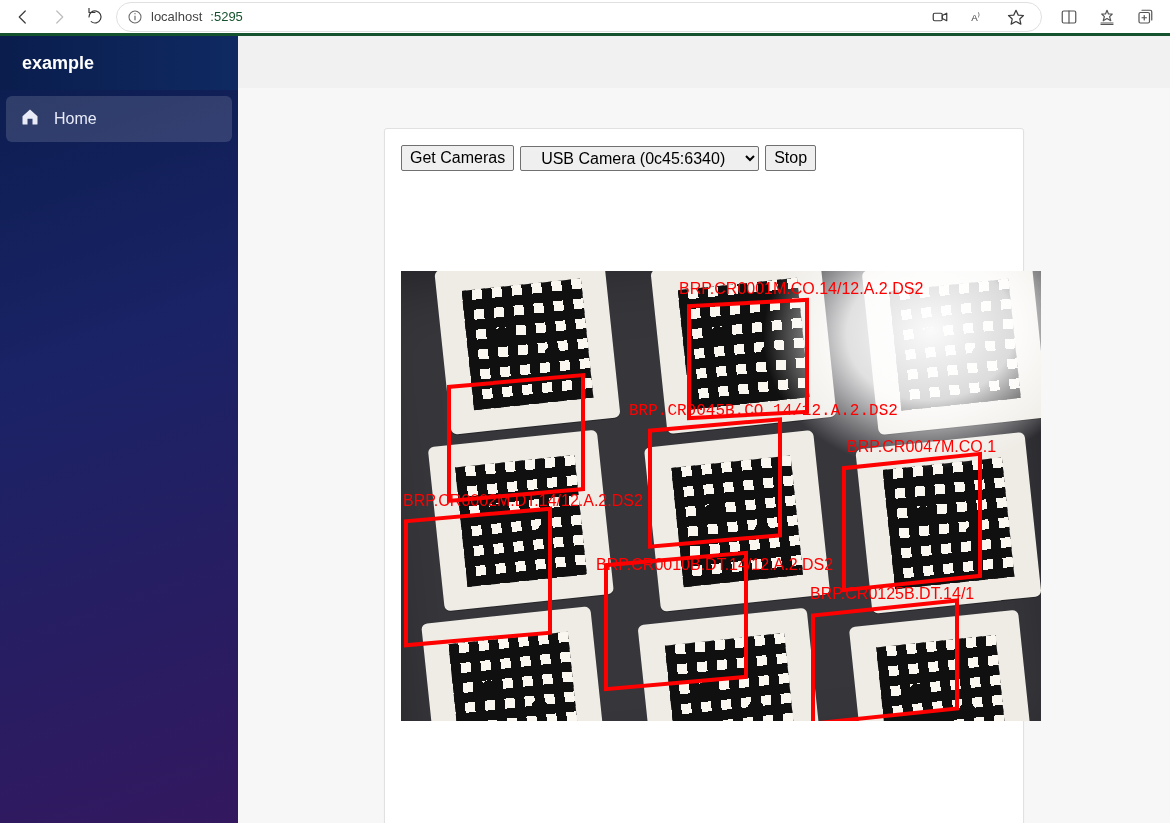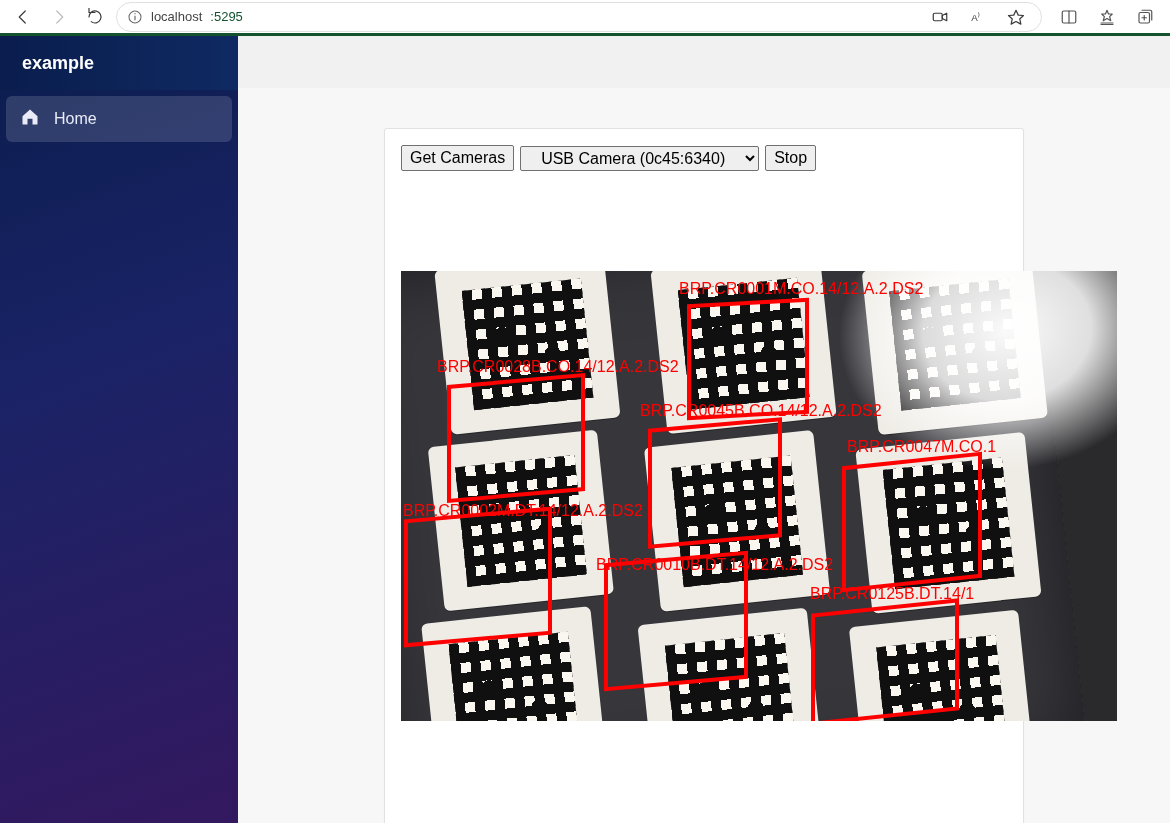--- a/index.html
+++ b/index.html
@@ -104,21 +104,21 @@
     padding: 3px 8px;
     background: #efefef;
     border: 1px solid #707070;
     border-radius: 2px;
     cursor: pointer;
   }
   select.btn { padding: 2px 16px; }
 
   .video-pane {
     position: relative;
-    width: 716px;
+    width: 640px;
     height: 450px;
     margin-top: 100px;
     overflow: hidden;
     background: #2a2a2c;
     padding-left: 48px;
   }
 
   
   .video-backdrop {
     position: absolute; left: -40px; top: -35px; width: 700px; height: 560px;
@@ -298,27 +298,26 @@
             </div>
             <div class="code-cell" style="left: 455px; top: 408px;">
               <div class="dm"></div>
             </div>
           </div>
         <div class="glare"></div>
 
       <div class="detbox" style="left: 286px; top: 30px; width: 122px; height: 116px; transform: skewY(-3deg);"></div>
           <div class="detlabel" style="left: 278px; top: 10px;">BRP.CR0001M.CO.14/12.A.2.DS2</div>
           <div class="detbox" style="left: 46px; top: 108px; width: 138px; height: 118px; transform: skewY(-5deg);"></div>
-          <div class="detlabel" style="left: 36px; top: 88px;">BRP.CR0028B.CO.14/12.A.2.DS2</div>
           <div class="detbox" style="left: 247px; top: 152px; width: 134px; height: 120px; transform: skewY(-5deg);"></div>
-          <div class="detlabel" style="left: 239px; top: 132px;">BRP.CR0045B.CO.14/12.A.2.DS2</div>
+          <div class="detlabel" style="left: 228px; top: 132px; font-family: Liberation Mono, monospace;">BRP.CR0045B.CO.14/12.A.2.DS2</div>
           <div class="detbox" style="left: 441px; top: 188px; width: 140px; height: 126px; transform: skewY(-6deg);"></div>
           <div class="detlabel" style="left: 446px; top: 168px;">BRP.CR0047M.CO.1</div>
           <div class="detbox" style="left: 3px; top: 242px; width: 148px; height: 128px; transform: skewY(-5deg);"></div>
-          <div class="detlabel" style="left: 2px; top: 232px;">BRP.CR0002M.DT.14/12.A.2.DS2</div>
+          <div class="detlabel" style="left: 2px; top: 222px;">BRP.CR0002M.DT.14/12.A.2.DS2</div>
           <div class="detbox" style="left: 203px; top: 286px; width: 144px; height: 128px; transform: skewY(-5deg);"></div>
           <div class="detlabel" style="left: 195px; top: 266px; margin-top: 20px;">BRP.CR0010B.DT.14/12.A.2.DS2</div>
           <div class="detbox" style="left: 410px; top: 335px; width: 148px; height: 112px; transform: skewY(-6deg);"></div>
           <div class="detlabel" style="left: 409px; top: 315px;">BRP.CR0125B.DT.14/1</div>
         </div>
     </div>
   </main>
 </div>
 
 </body></html>

